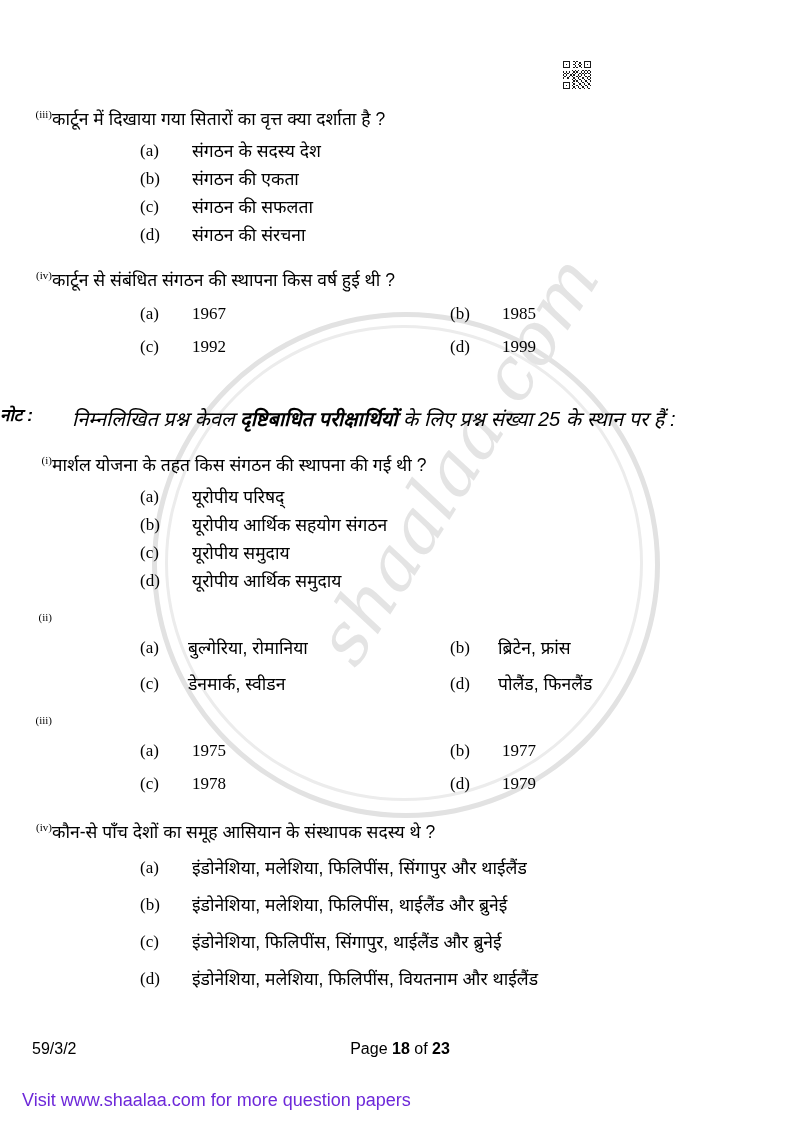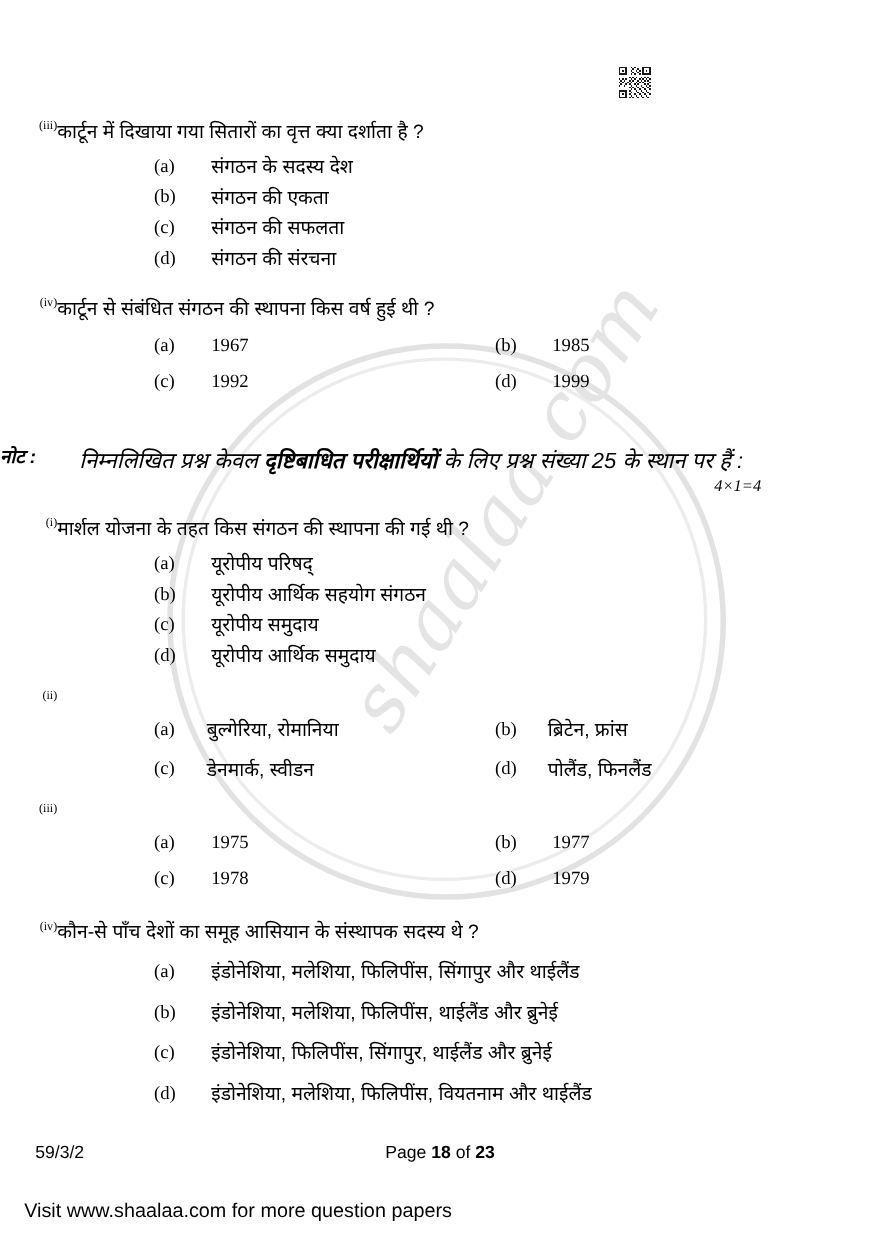--- a/index.html
+++ b/index.html
@@ -197,21 +197,21 @@
   }
   .footer-page b { font-weight: bold; }
 
   .site-line {
     position: absolute;
     left: 22px;
     top: 1090px;
     z-index: 2;
     font-family: "Liberation Sans", sans-serif;
     font-size: 18px;
-    color: #000000;
+    color: #6d28d9;
   }
 </style>
 </head>
 <body>
 
 <div class="page">
 
   <div class="watermark-layer">
     <div class="wm-ring"></div>
     <div class="wm-ring inner"></div>
@@ -383,21 +383,20 @@
             <div class="opt-text numeric">1999</div>
           </div>
         </div>
       </div>
     </div>
 
     <div class="note-block" style="margin-top:42px;">
       <div class="note-label">नोट :</div>
       <div>
         <div class="note-body"><span>निम्नलिखित प्रश्न केवल </span><b>दृष्टिबाधित परीक्षार्थियों</b><span> के लिए प्रश्न संख्या 25 के स्थान पर हैं :</span></div>
-        <div class="marks">4×1=4</div>
       </div>
     </div>
 
     <div class="q-block" style="margin-top:16px;">
       <div class="row">
         <div class="num">(i)</div>
         <div class="qtext">मार्शल योजना के तहत किस संगठन की स्थापना की गई थी ?</div>
       </div>
       <div style="margin-top:4px;">
         <div class="opt-row">

